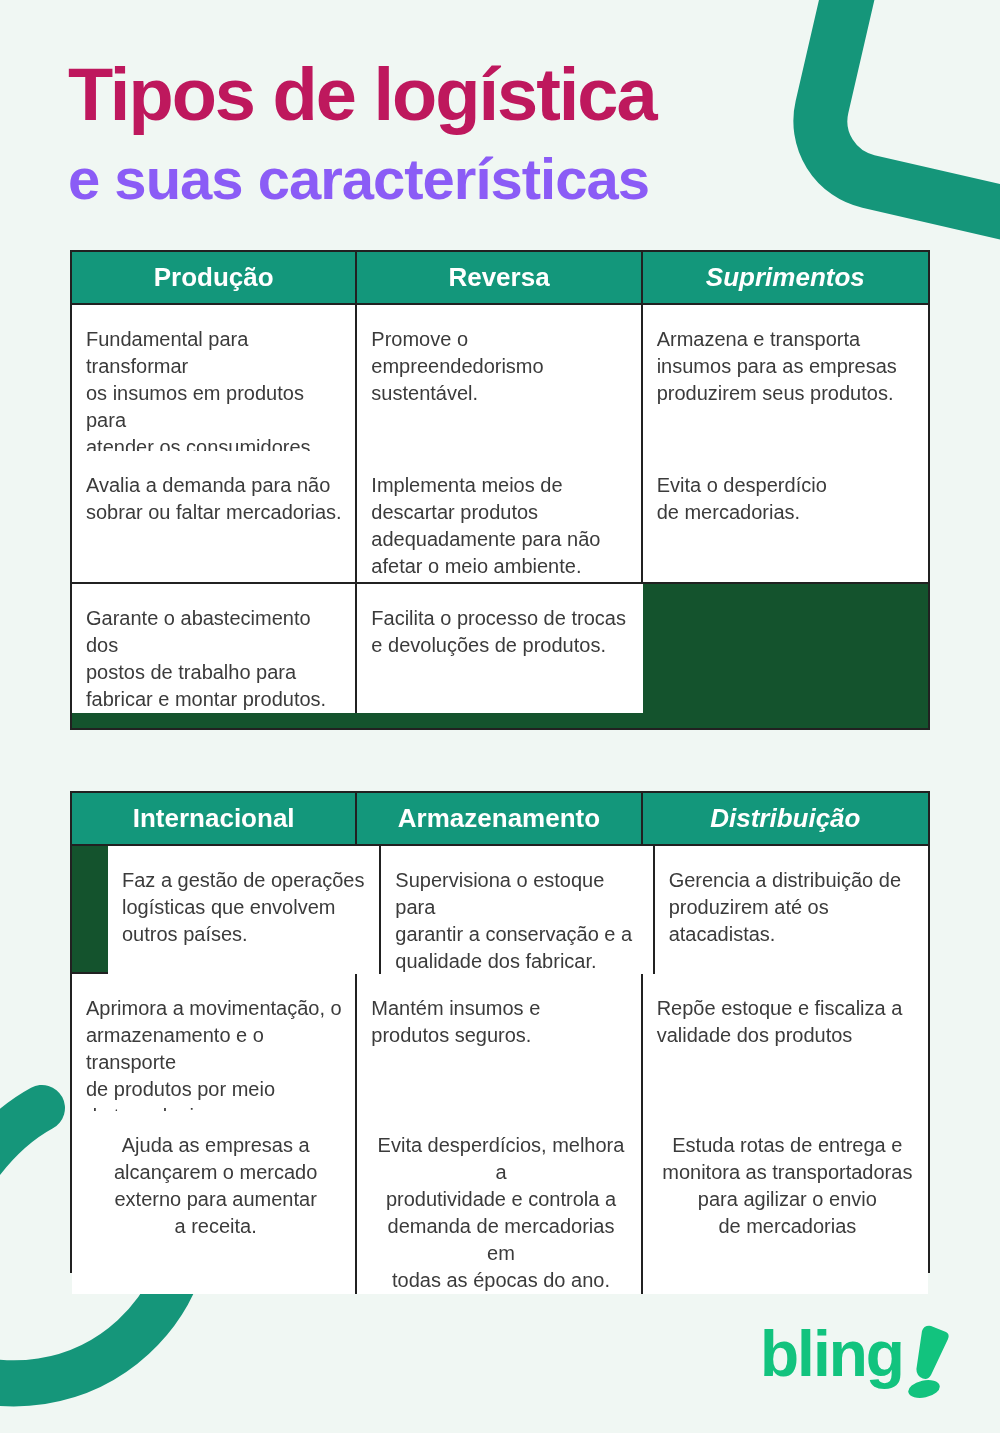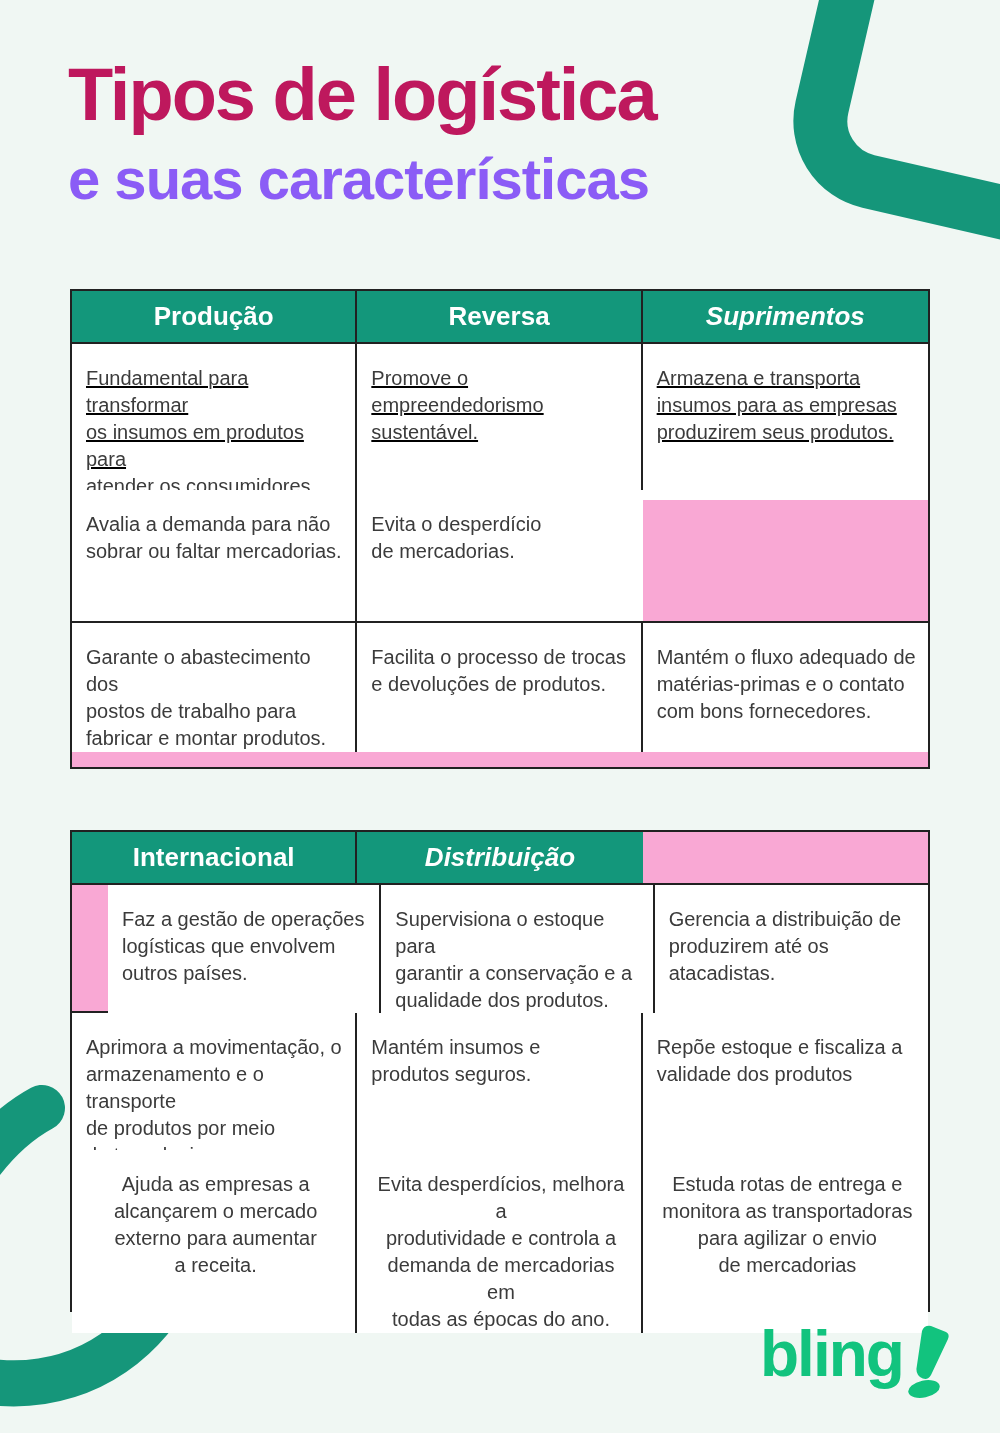--- a/index.html
+++ b/index.html
@@ -32,22 +32,21 @@
     color: #8b5cf6;
     line-height: 1.0;
     margin-top: 18px;
   }
 
   .tbl {
     position: absolute;
     left: 70px;
     width: 860px;
     border: 2px solid #212121;
-    background: #f9a8d4;
-    margin-top: 39px;
+    background: #14532d;
   }
   .tbl-1 { top: 250px; height: 480px; }
   .tbl-2 { top: 791px; height: 482px; }
 
   .hdr-row {
     display: grid;
     grid-template-columns: 1fr 1fr 1fr;
     height: 53px;
     border-bottom: 2px solid #212121;
   }
@@ -62,21 +61,21 @@
     border-right: 2px solid #212121;
   }
   .hdr-cell:last-child { border-right: none; font-style: italic; }
 
   .body-row {
     display: grid;
     grid-template-columns: 1fr 1fr 1fr;
     border-bottom: 2px solid #212121;
   }
   .body-row:last-child { border-bottom: none; }
-  .tbl-1 .row-1 { height: 146px; text-decoration: underline; }
+  .tbl-1 .row-1 { height: 146px; }
   .tbl-1 .row-2 { height: 133px; }
   .tbl-1 .row-3 { height: 112px; }
   .tbl-2 .row-1 { height: 128px; padding-left: 36px; }
   .tbl-2 .row-2 { height: 137px; }
   .tbl-2 .row-3 { height: 141px; text-align: center; }
 
   .body-cell {
     background: #ffffff;
     color: #3b3b3b;
     font-size: 20px;
@@ -136,47 +135,49 @@
       <div class="body-cell">Promove o
 empreendedorismo
 sustentável.</div>
       <div class="body-cell">Armazena e transporta
 insumos para as empresas
 produzirem seus produtos.</div>
     </div>
     <div class="body-row row-2">
       <div class="body-cell">Avalia a demanda para não
 sobrar ou faltar mercadorias.</div>
+      <div class="body-cell">Implementa meios de
+descartar produtos
+adequadamente para não
+afetar o meio ambiente.</div>
       <div class="body-cell">Evita o desperdício
 de mercadorias.</div>
     </div>
     <div class="body-row row-3">
       <div class="body-cell">Garante o abastecimento dos
 postos de trabalho para
 fabricar e montar produtos.</div>
       <div class="body-cell">Facilita o processo de trocas
 e devoluções de produtos.</div>
-      <div class="body-cell">Mantém o fluxo adequado de
-matérias-primas e o contato
-com bons fornecedores.</div>
     </div>
   </div>
 
   <div class="tbl tbl-2">
     <div class="hdr-row">
       <div class="hdr-cell">Internacional</div>
+      <div class="hdr-cell">Armazenamento</div>
       <div class="hdr-cell">Distribuição</div>
     </div>
     <div class="body-row row-1">
       <div class="body-cell">Faz a gestão de operações
 logísticas que envolvem
 outros países.</div>
       <div class="body-cell">Supervisiona o estoque para
 garantir a conservação e a
-qualidade dos produtos.</div>
+qualidade dos fabricar.</div>
       <div class="body-cell">Gerencia a distribuição de
 produzirem até os
 atacadistas.</div>
     </div>
     <div class="body-row row-2">
       <div class="body-cell">Aprimora a movimentação, o
 armazenamento e o transporte
 de produtos por meio
 da tecnologia.</div>
       <div class="body-cell">Mantém insumos e

